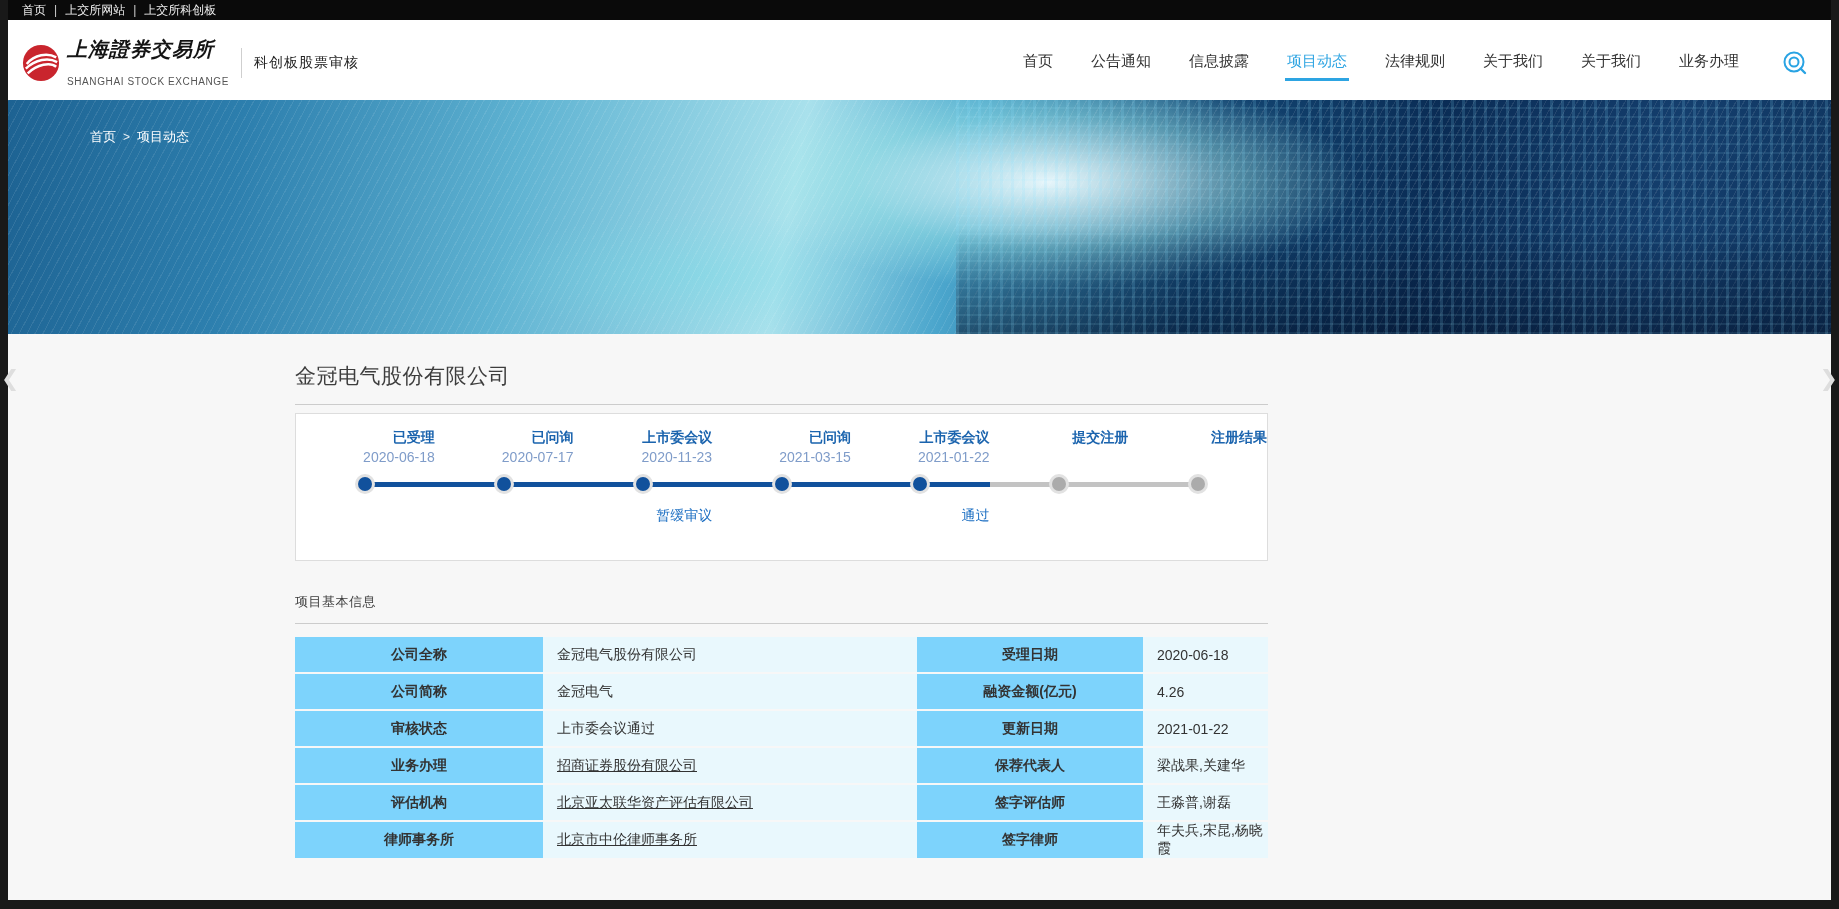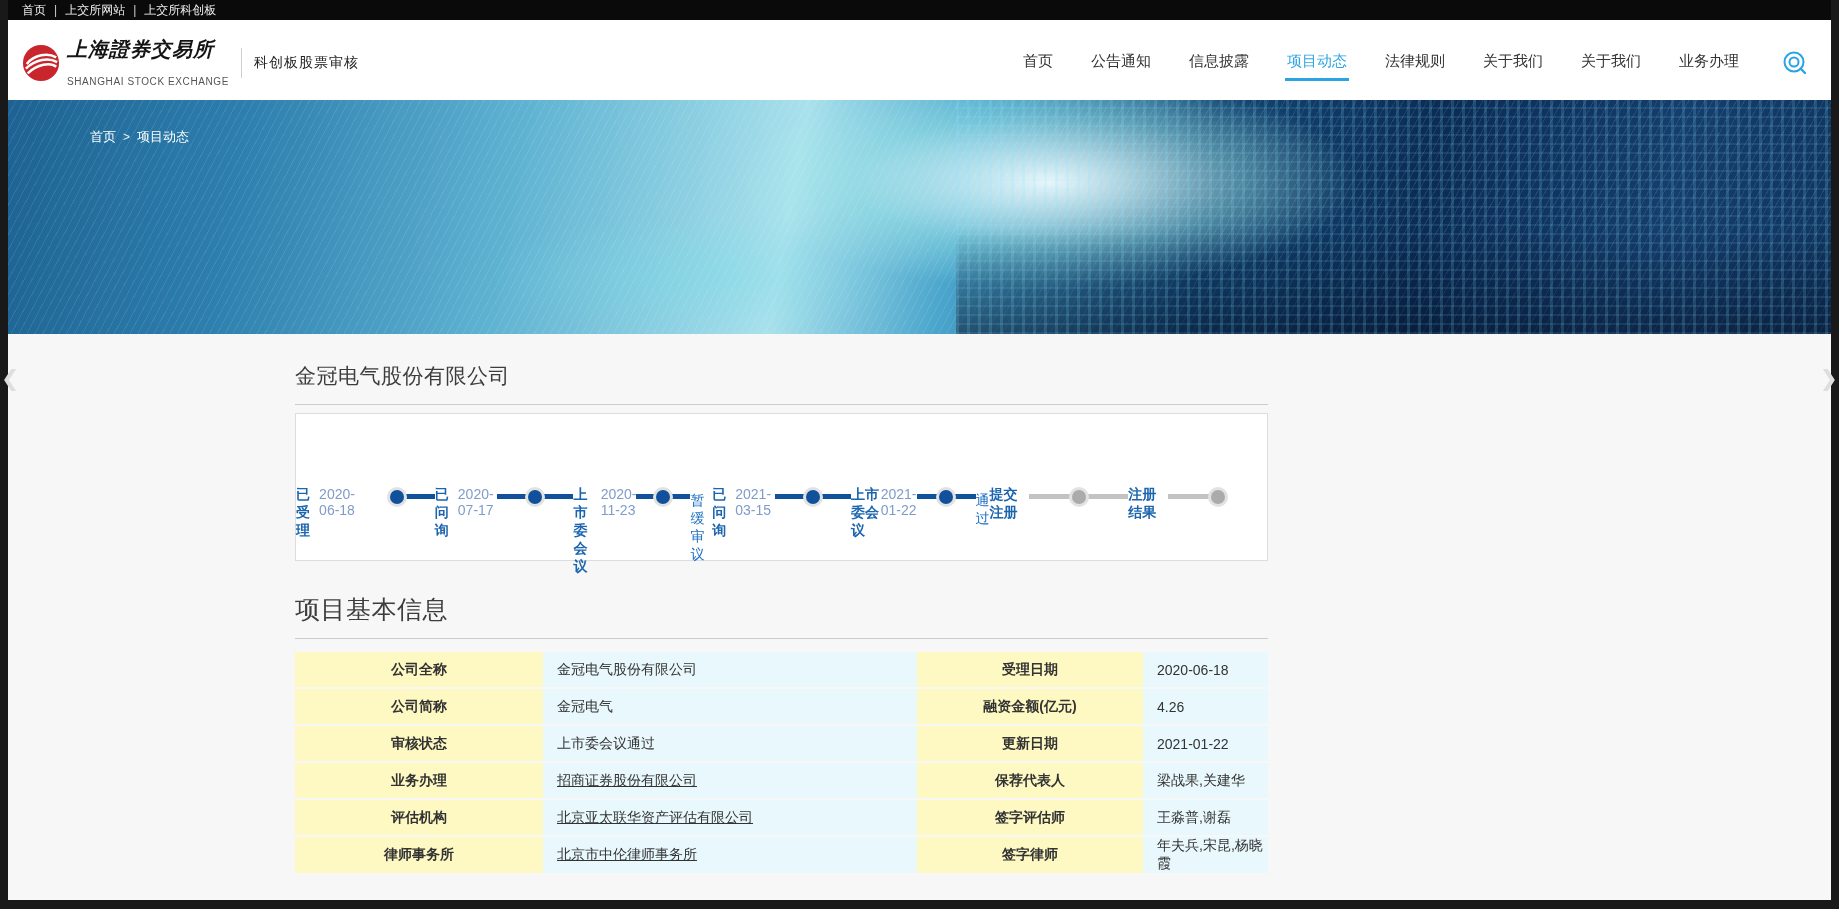--- a/index.html
+++ b/index.html
@@ -78,47 +78,47 @@
   
   .content { width:973px; margin-left:287px; padding-top:28px; }
   .company-title { font-size:21px; color:#3d3d3d; letter-spacing:.5px; }
   .rule { border:none; border-top:1px solid #cccccc; margin-top:14px; }
 
   
   .timeline-card {
     margin-top:8px; background:#ffffff; border:1px solid #dddddd;
     height:148px; display:flex; padding-top:15px;
   }
-  .stage { flex:1 1 0; display:flex; flex-direction:row; align-items:center; }
+  .stage { flex:1 1 0; display:flex; flex-direction:column; align-items:flex-end; }
   .s-label { font-size:14px; font-weight:700; color:#1b64ae; height:18px; }
   .s-date  { font-size:14px; color:#7f9cc9; height:20px; margin-top:2px; }
   .s-track { width:100%; height:22px; display:flex; align-items:center; margin-top:4px; }
   .seg { flex:1 1 0; height:5px; background:#c3c3c3; }
   .dot {
     width:14px; height:14px; border-radius:50%; background:#ababab;
     box-shadow:0 0 0 3px #e2e2e2; flex:0 0 auto; z-index:1;
   }
   .stage.done .dot { background:#11519c; }
   .stage.done .seg { background:#11519c; }
   .stage.pending .seg { background:#c3c3c3; }
   .stage.first .seg.left { visibility:hidden; }
   .stage.last  .seg.right { visibility:hidden; }
   .s-status { font-size:14px; color:#1b6ec2; margin-top:12px; height:18px; cursor:pointer; }
 
   
-  .section-title { font-size:25px; color:#3d3d3d; margin-top:32px; letter-spacing:.5px; }
+  .section-title { font-size:13px; color:#3d3d3d; margin-top:32px; letter-spacing:.5px; }
   .rule2 { border:none; border-top:1px solid #cccccc; margin-top:12px; }
 
   
   table.info {
     margin-top:11px; width:973px; table-layout:fixed;
     border-collapse:separate; border-spacing:0 2px; font-size:14px; color:#333;
   }
   table.info td { height:35px; vertical-align:middle; }
-  td.lbl { background:#fef9c3; text-align:center; font-weight:700; }
+  td.lbl { background:#7dd3fc; text-align:center; font-weight:700; }
   td.val { background:#e9f8fd; padding-left:14px; }
   .c1 { width:248px; } .c2 { width:374px; } .c3 { width:226px; } .c4 { width:125px; }
   .linktext { text-decoration:underline; cursor:pointer; }
 
   
   .edge-arrow {
     position:absolute; top:368px; z-index:5; font-size:22px; color:#dedede;
     cursor:pointer; user-select:none; line-height:1;
   }
   .edge-arrow.prev { left:1px; }

